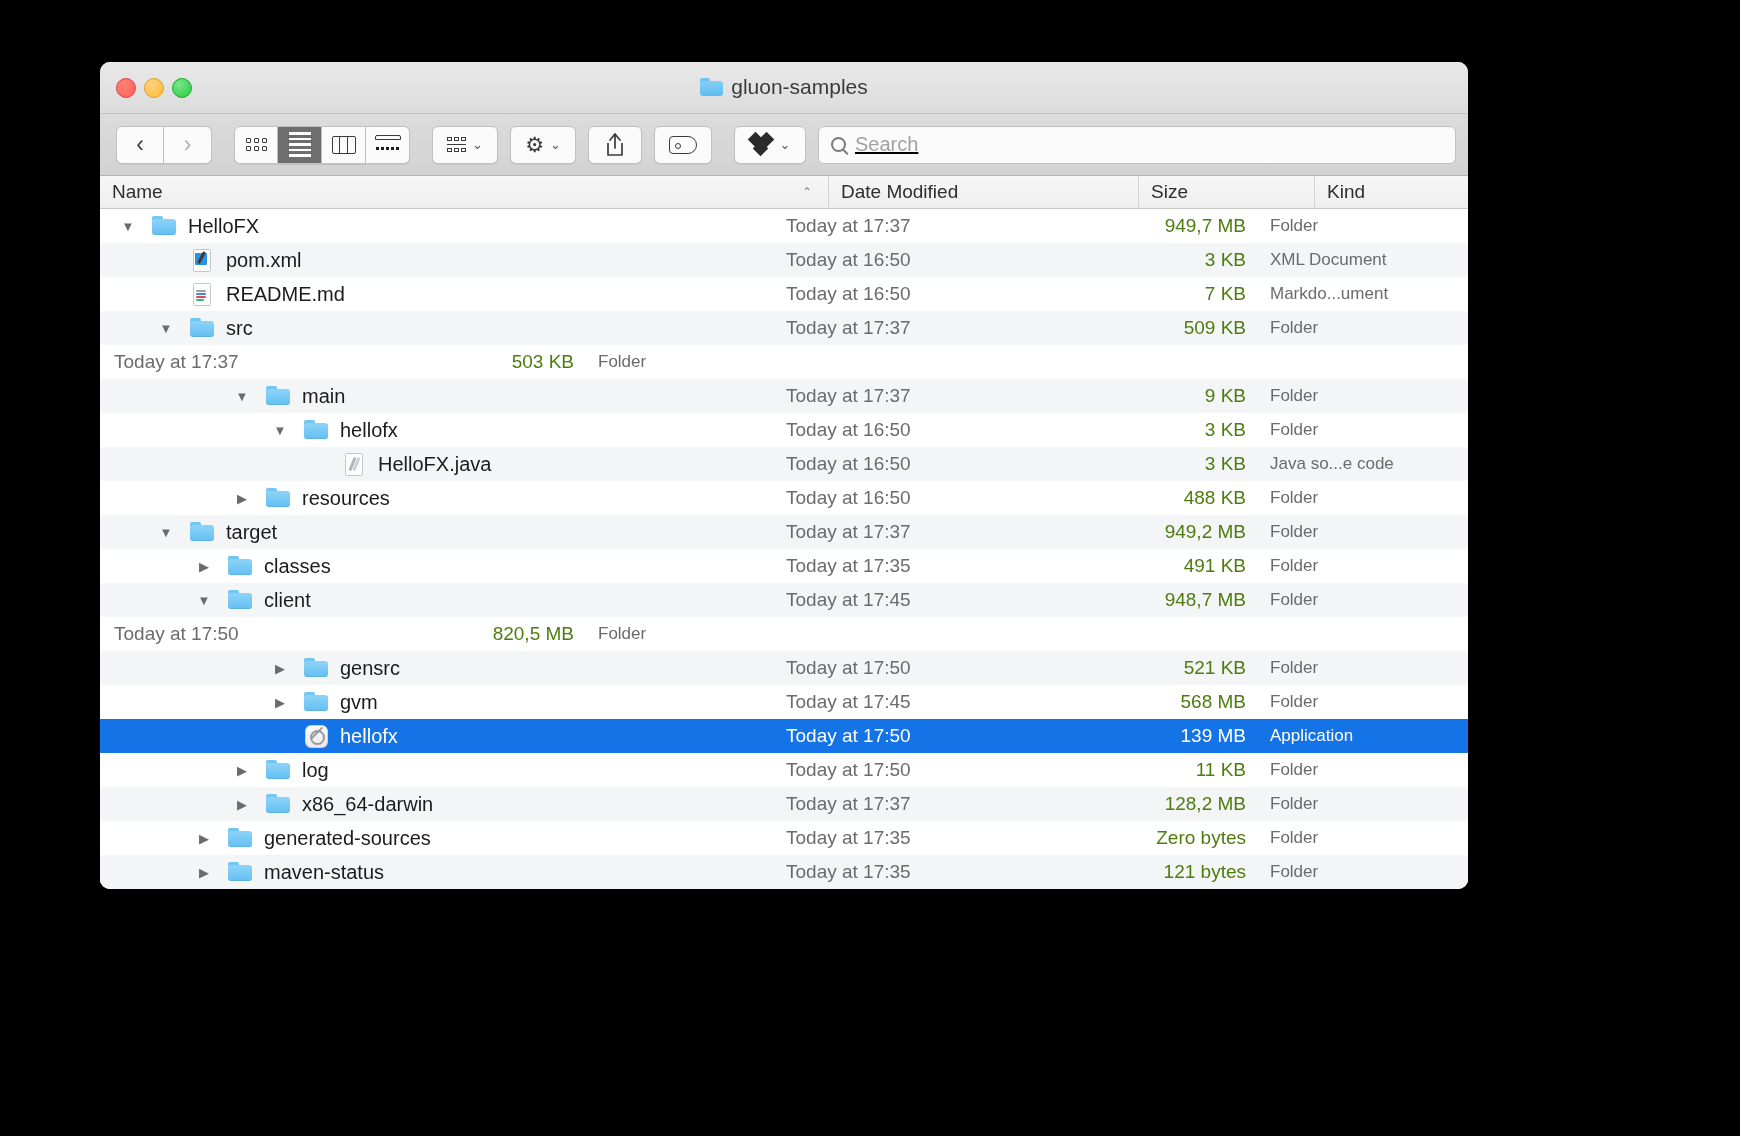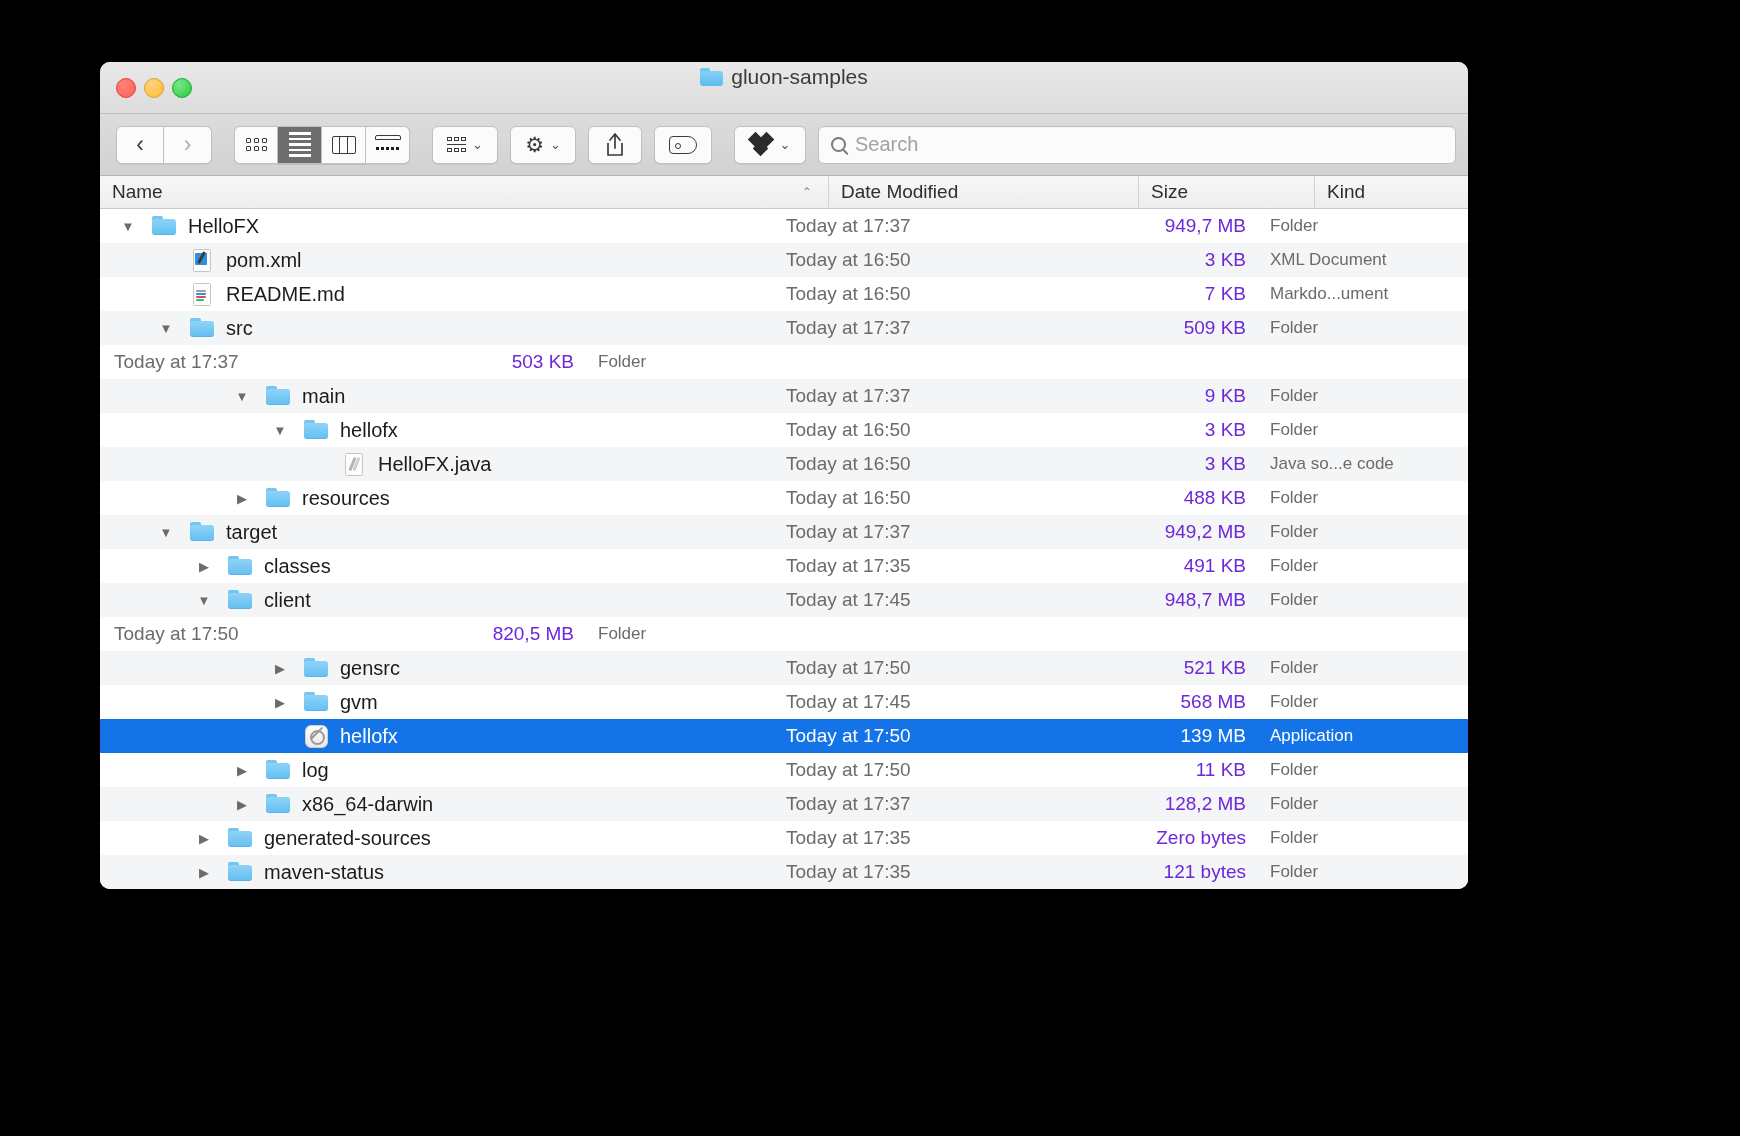--- a/index.html
+++ b/index.html
@@ -32,21 +32,21 @@
   .traffic {
     position: absolute; left: 16px; top: 16px;
     display: flex; gap: 8px;
   }
   .light { width: 20px; height: 20px; border-radius: 50%; }
   .light.red    { background: radial-gradient(circle at 35% 30%, #ff8276, #ff5f57); border: .5px solid #e0443e; }
   .light.yellow { background: radial-gradient(circle at 35% 30%, #ffd183, #febc2e); border: .5px solid #dea123; }
   .light.green  { background: radial-gradient(circle at 35% 30%, #78e88a, #28c840); border: .5px solid #1aab29; }
 
   .win-title {
-    position: absolute; left: 0; right: 0; top: 3px;
+    position: absolute; left: 0; right: 0; top: 13px;
     display: flex; align-items: center; justify-content: center; gap: 8px;
     font-size: 21px; color: #3b3b3b;
     pointer-events: none;
   }
   .title-folder {
     width: 23px; height: 18px; position: relative; flex: 0 0 auto;
   }
   .title-folder .tab {
     position:absolute; left:0; top:0; width:10px; height:4px;
     background:#6fc4f3; border-radius:2px 2px 0 0;
@@ -131,20 +131,21 @@
   .ico-dropbox span.c { left: 5.5px; top: 9px; }
 
   .search-field {
     flex: 1 1 auto; height: 38px;
     background: #fbfbfb;
     border: 0.5px solid #c0c0c0;
     border-radius: 6px;
     display: flex; align-items: center;
     padding: 16px 12px; gap: 9px;
     box-shadow: inset 0 0.5px 1px rgba(0,0,0,0.05);
+    text-decoration: underline;
   }
   .search-icon {
     width: 15px; height: 15px; border: 2px solid #7a7a7a;
     border-radius: 50%; position: relative; flex: 0 0 auto;
   }
   .search-icon::after {
     content:''; position:absolute; right:-5px; bottom:-3px;
     width: 7px; height: 2px; background:#7a7a7a;
     transform: rotate(45deg); border-radius: 1px;
   }
@@ -179,21 +180,21 @@
     display: flex; align-items: center;
     font-size: 20px;
     color: #1c1c1c;
   }
   .row.odd  { background: #ffffff; }
   .row.even { background: #f4f5f6; }
   .row.selected { background: #1473e6; color: #fff; }
 
   .cell-name { width: 672px; display: flex; align-items: center; height: 100%; }
   .cell-date { width: 310px; padding: 0 14px; color: #6b6b6b; font-size: 19px; }
-  .cell-size { width: 176px; padding: 0 12px; text-align: right; color: #6d28d9; font-size: 19px; }
+  .cell-size { width: 176px; padding: 0 12px; text-align: right; color: #4d7c0f; font-size: 19px; }
   .cell-kind { flex: 1; padding: 0 12px; color: #6b6b6b; font-size: 17px; white-space: nowrap; overflow: hidden; }
   .row.selected .cell-date,
   .row.selected .cell-size,
   .row.selected .cell-kind { color: #fff; }
 
   .twisty {
     width: 24px; flex: 0 0 auto;
     display: flex; align-items: center; justify-content: center;
     color: #6b6b6b; font-size: 13px; line-height: 1;
   }

